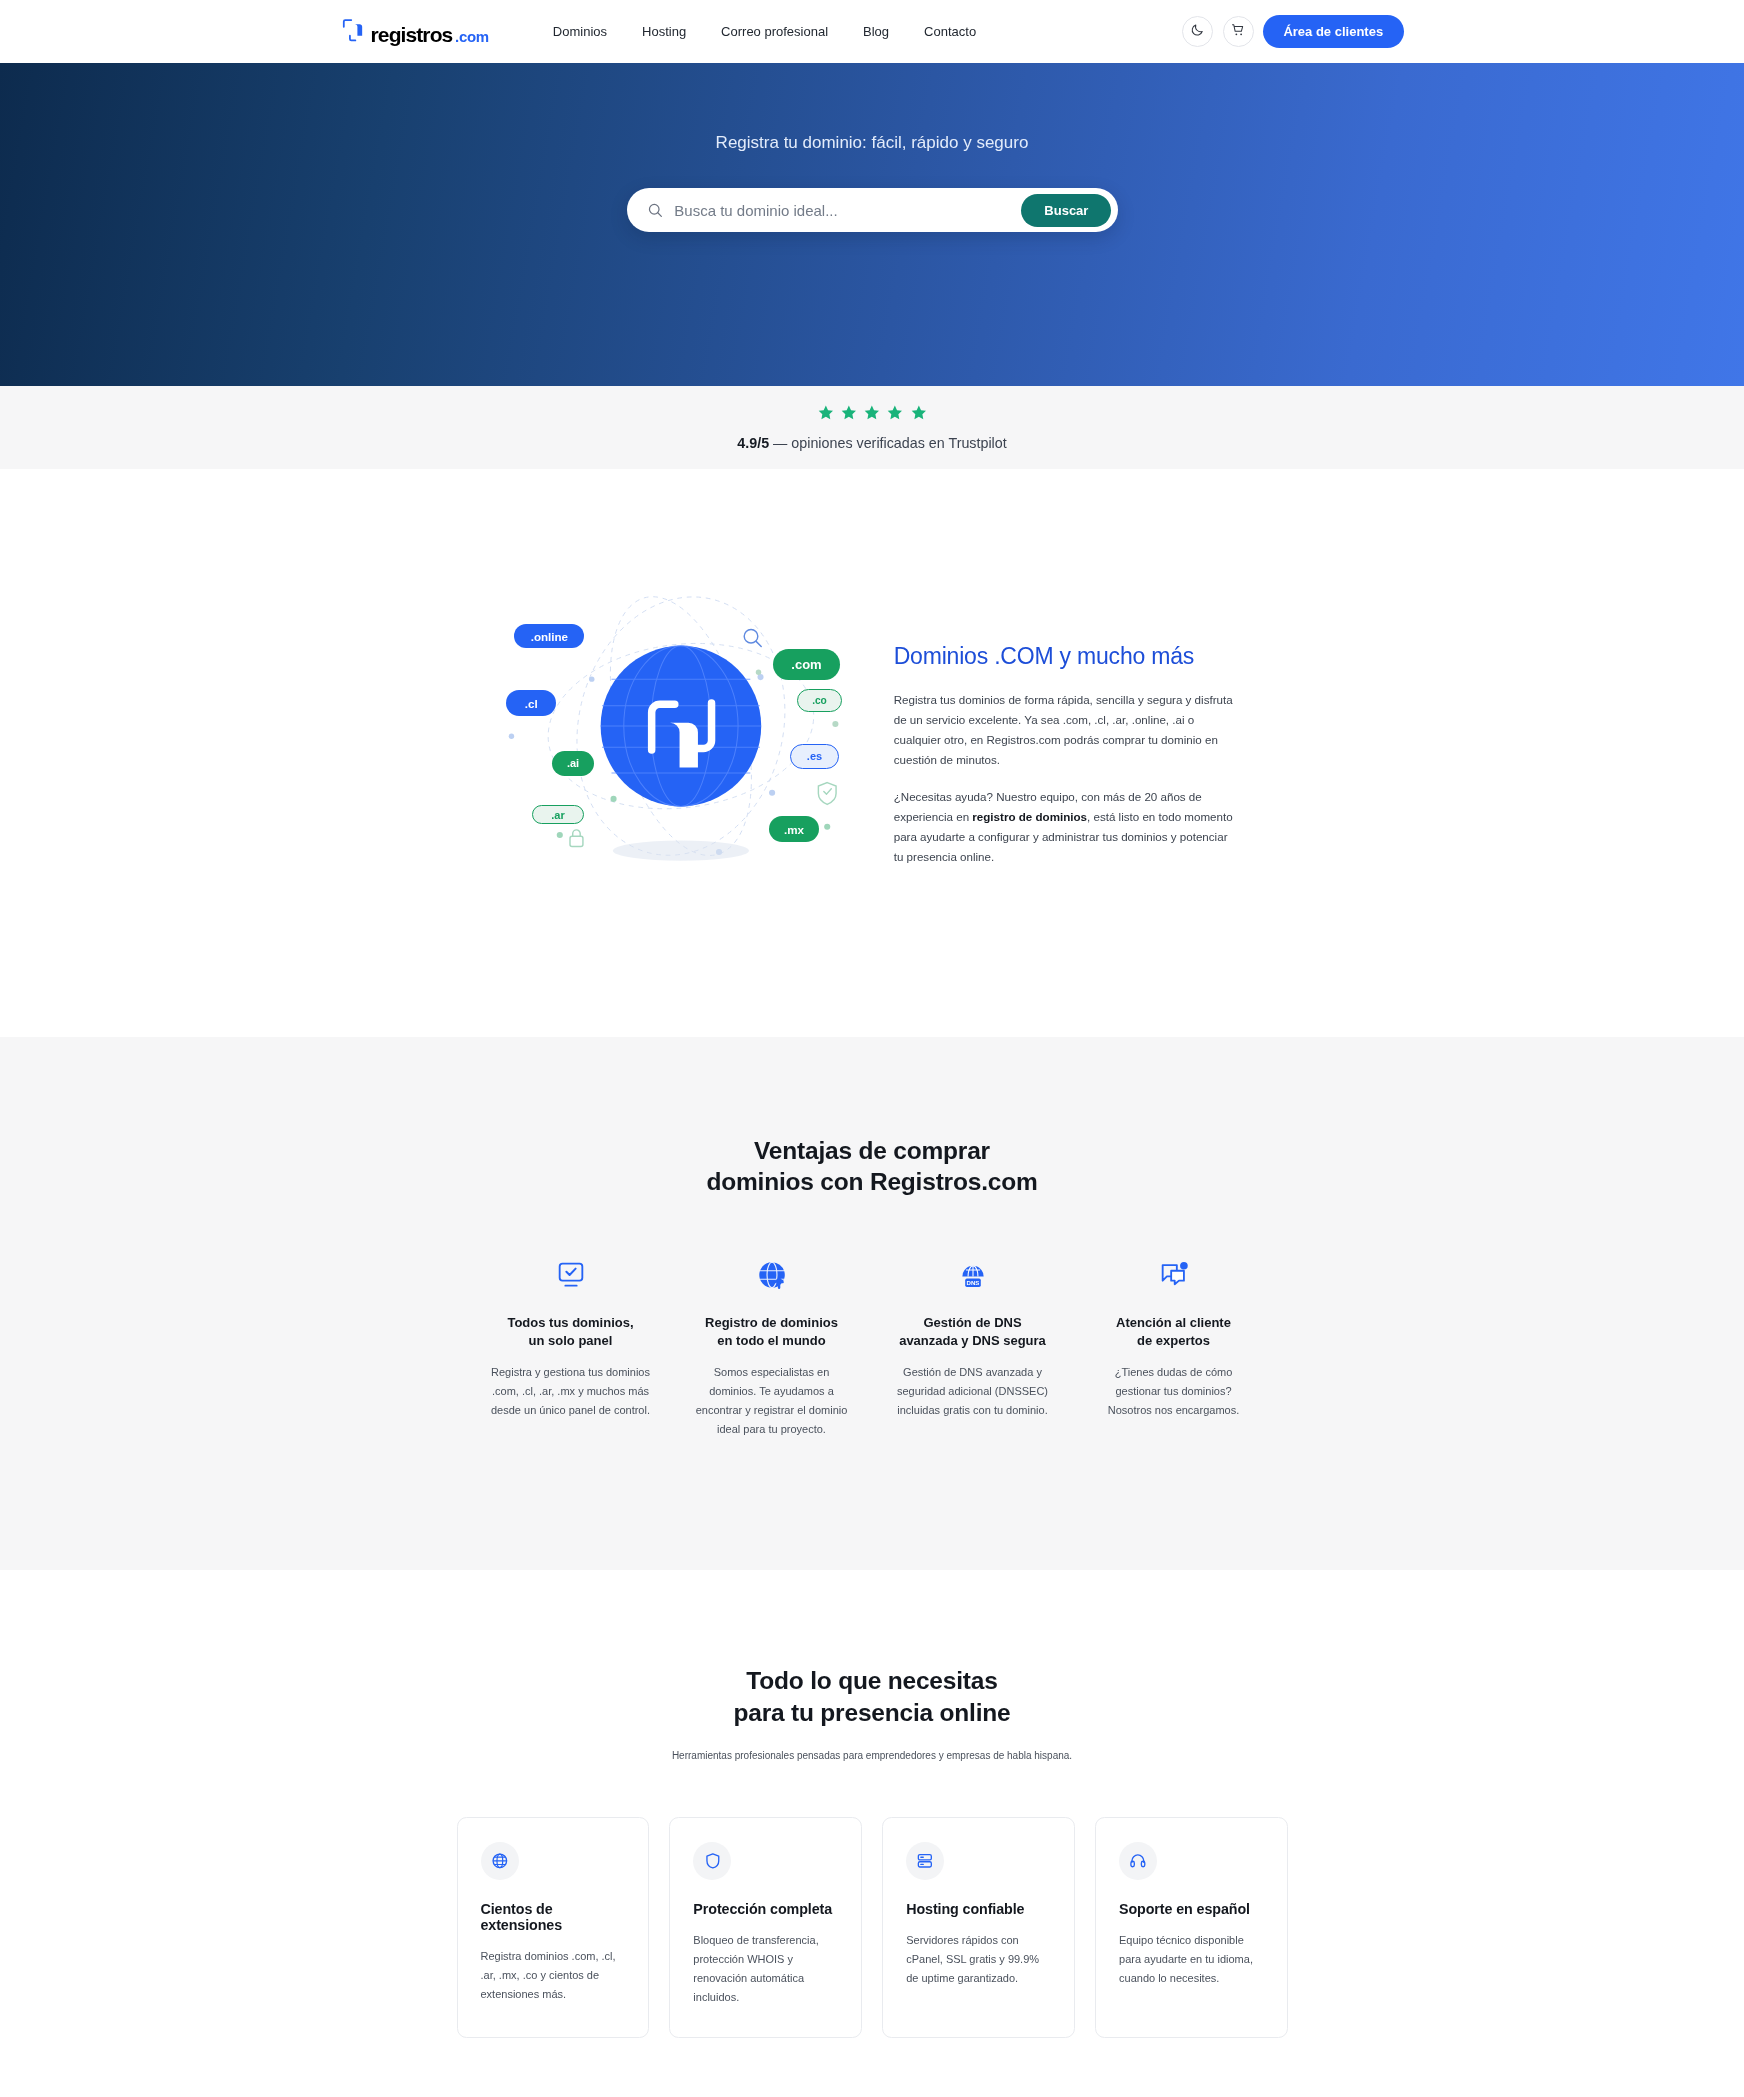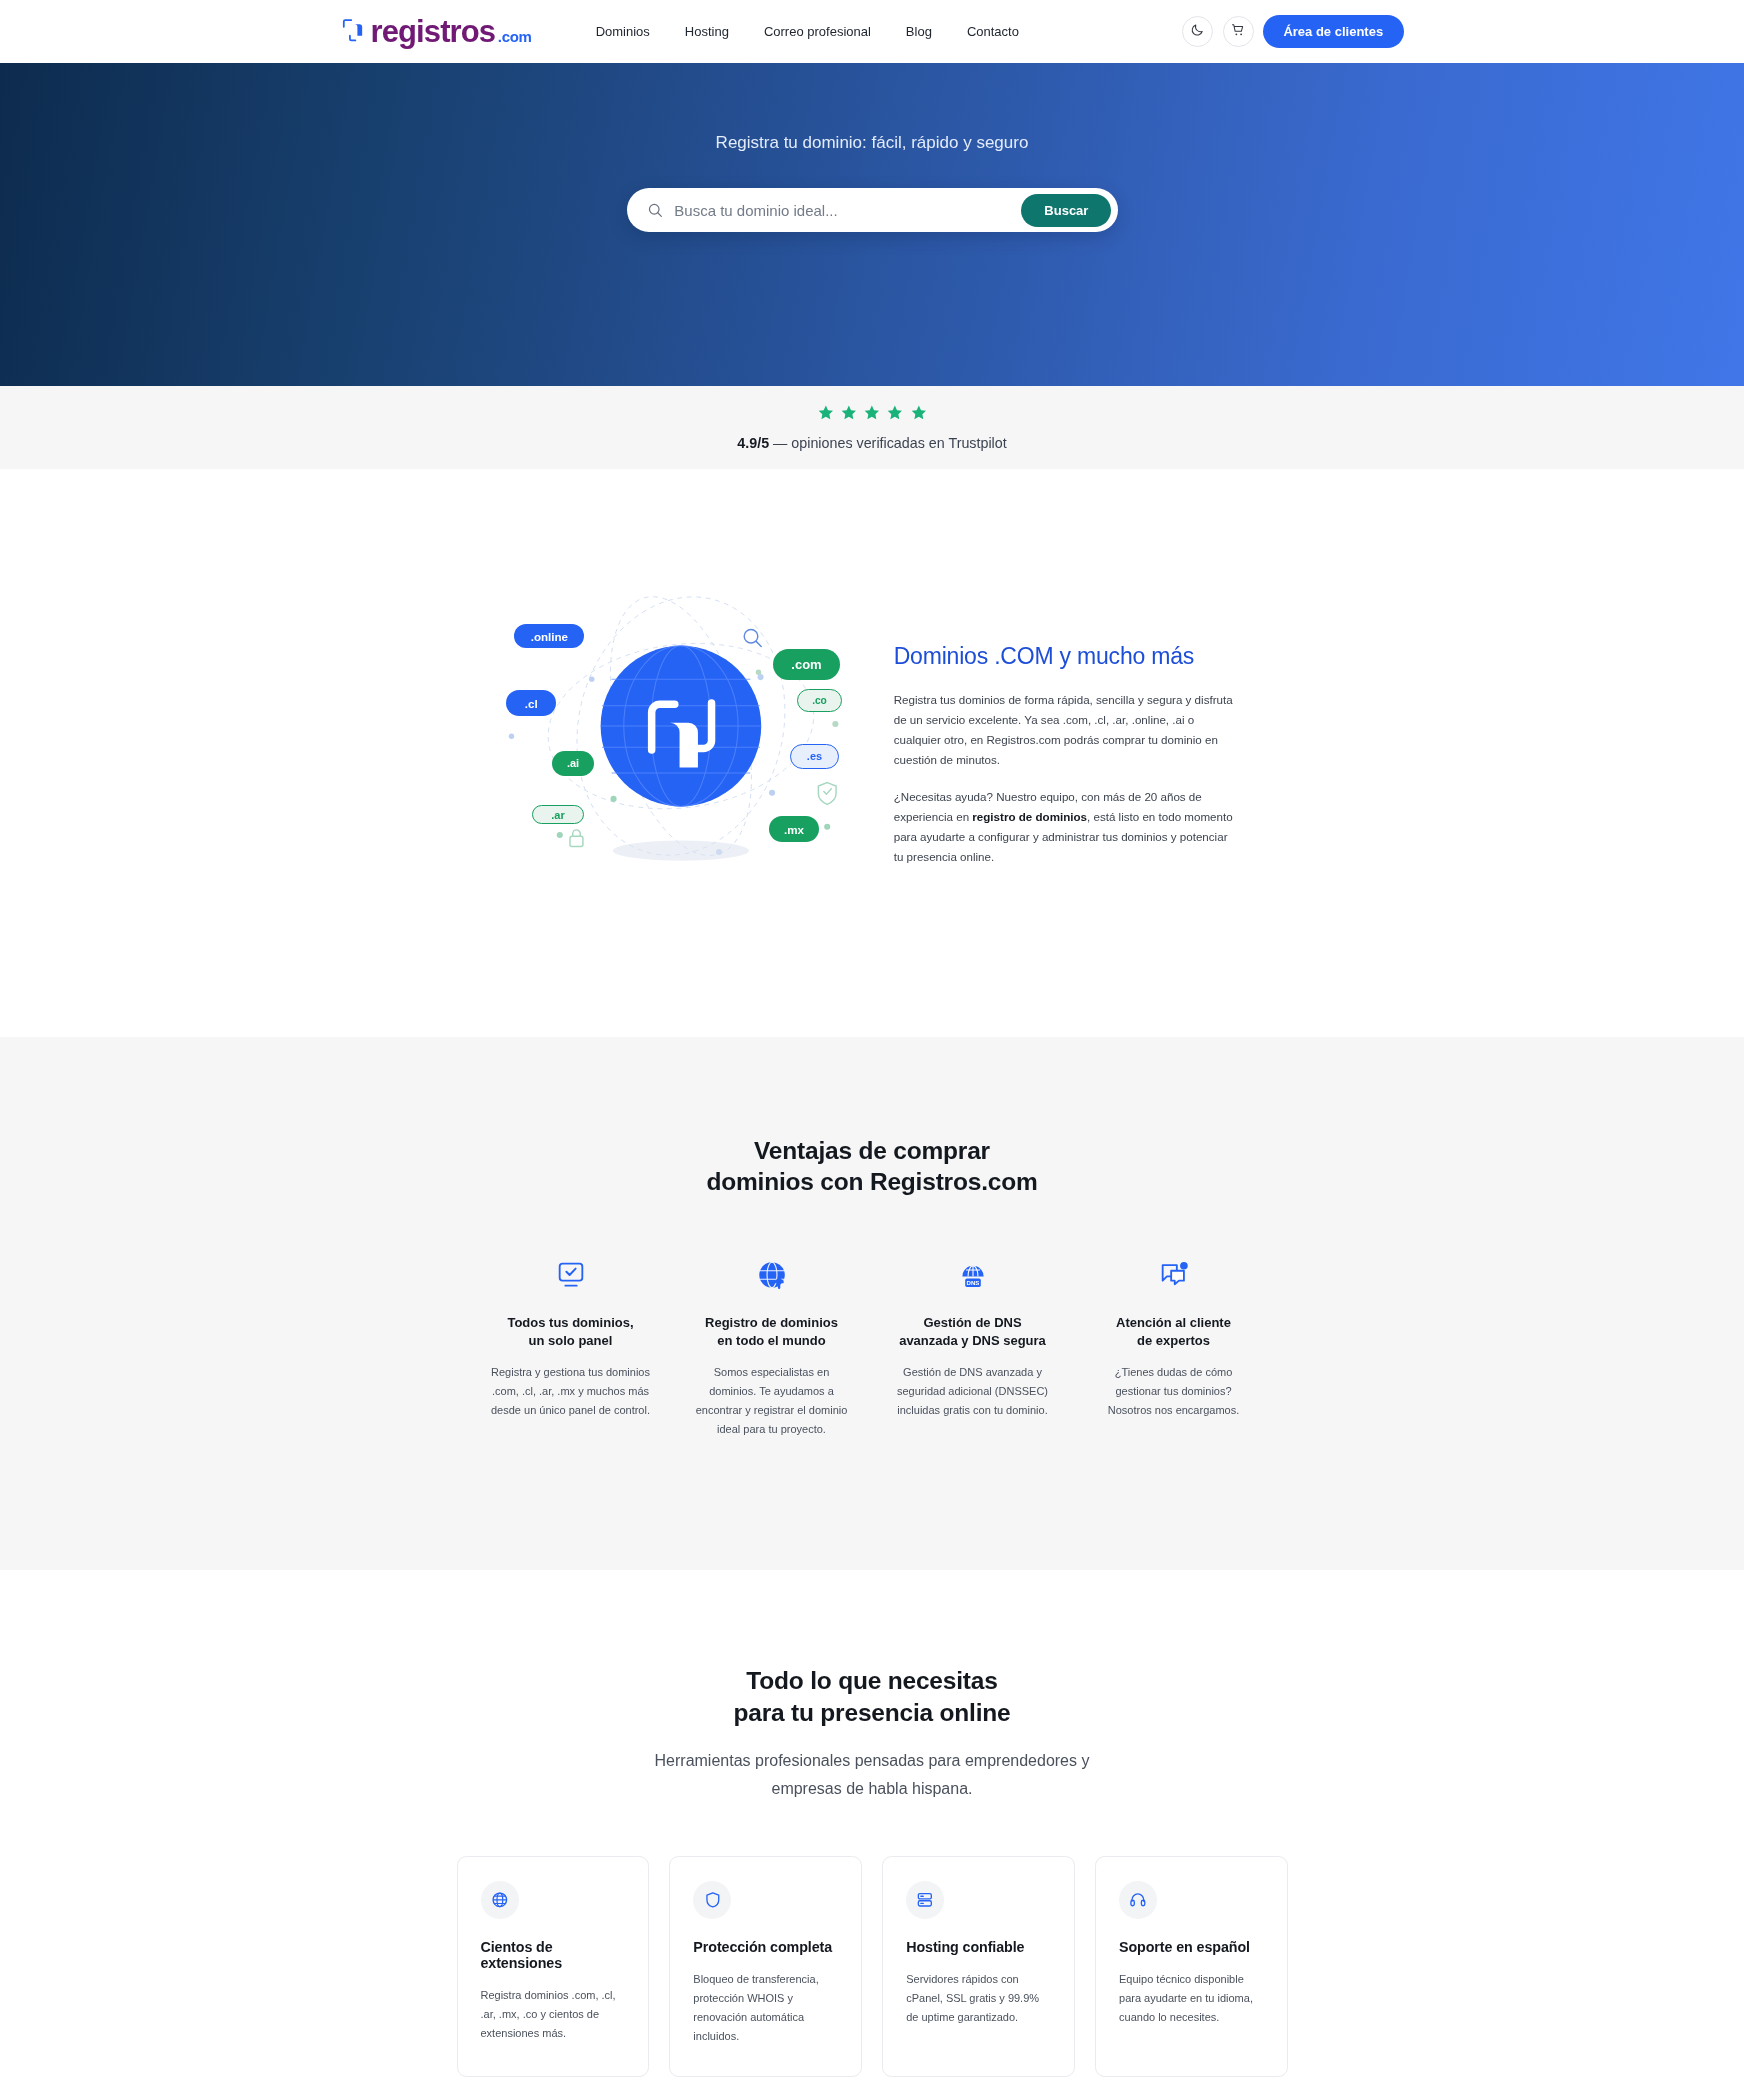--- a/index.html
+++ b/index.html
@@ -37,24 +37,24 @@
     user-select:none;
   }
   .logo-mark {
     width:26px; height:24.5px;
     position:relative;
     display:inline-block;
     flex:0 0 auto;
     margin-right:1.4px;
   }
   .logo-word {
-    font-size:31px;
+    font-size:21px;
     font-weight:700;
     letter-spacing:-0.9px;
-    color:#701a75;
+    color:#000000;
     line-height:1;
   }
   .logo-tld {
     font-size:15px;
     font-weight:600;
     color:#2563f5;
     letter-spacing:-0.3px;
     line-height:1;
   }
   .nav {
@@ -265,21 +265,21 @@
     font-size:11px;
     line-height:1.72;
     color:#4a515c;
   }
 
   
   .todo { padding:95px 0 117px; display:flex; flex-direction:column; align-items:center; }
   .todo-sub {
     margin:19px 0 0;
     text-align:center;
-    font-size:16px;
+    font-size:10px;
     line-height:1.76;
     color:#4a515c;
     width:450px;
   }
   .cards {
     margin-top:52px;
     width:831px;
     display:grid;
     grid-template-columns:repeat(4,1fr);
     gap:20.4px;

